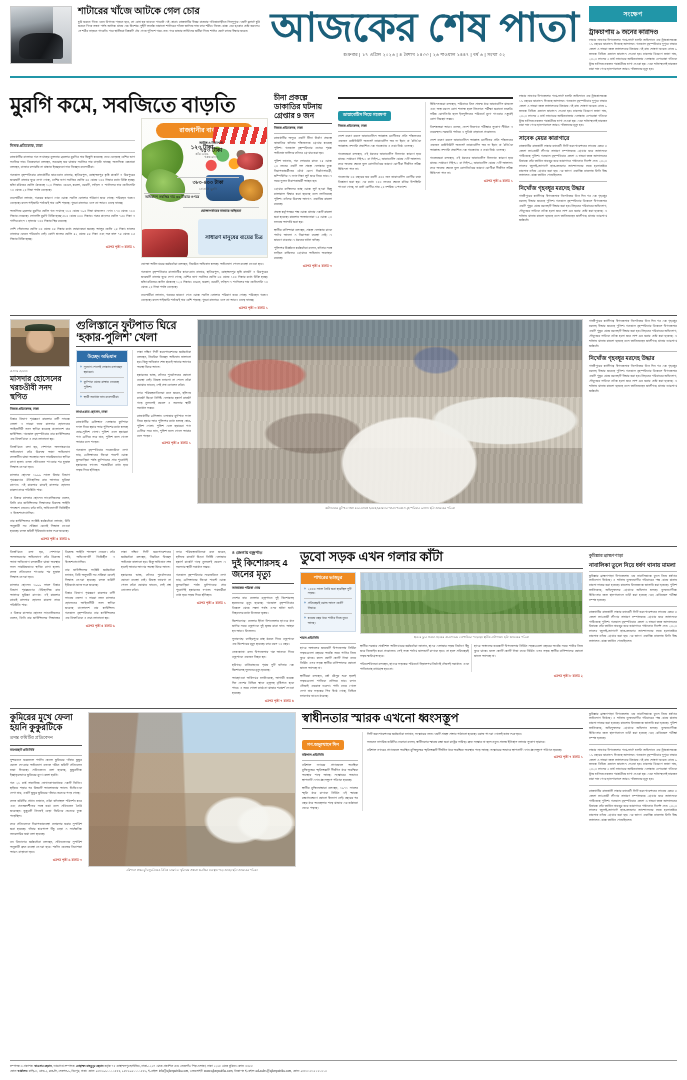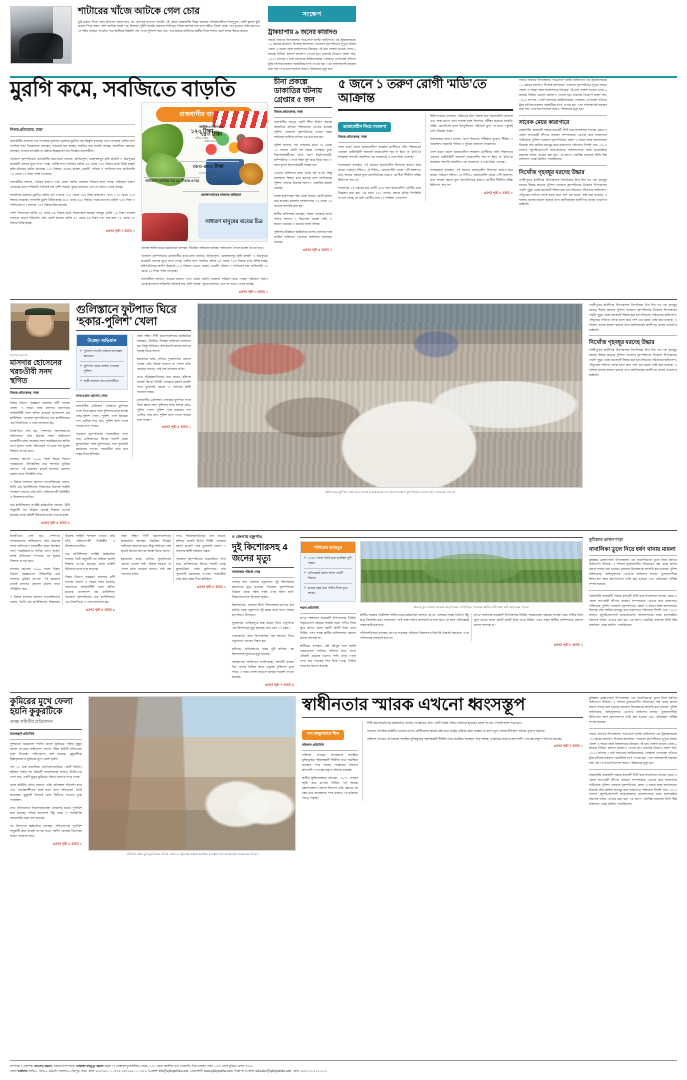--- a/index.html
+++ b/index.html
@@ -66,21 +66,21 @@
   .sb-banner {
     background: #2196a8; color: #fff; text-align: center;
     font-size: 6px; font-weight: bold; padding: 2.5px 0; letter-spacing: .4px;
   }
   .sb-head { font-size: 6.2px; font-weight: bold; line-height: 1.22; color:#111; margin: 3px 0 2px; }
   .sb-head.sm { font-size: 5.6px; }
   .sb-body { font-size: 3.05px; line-height: 1.6; text-align: justify; color: #3d3d3d; }
   .sb-sep { height:1px; background:#bbb; margin:3px 0; }
 
   
-  .main { display: flex; gap: 6px; margin-top: 0; }
+  .main { display: flex; gap: 6px; margin-top: 16px; }
   .col { }
 
   .lead-head {
     font-size: 21px; font-weight: bold; color: #111; line-height: 1.06;
     letter-spacing: -.3px; white-space: nowrap;
   }
   .sub-head2 { font-size: 7.4px; font-weight: bold; line-height: 1.18; color:#111; }
   .sub-head3 { font-size: 12.5px; font-weight: bold; line-height: 1.1; color:#111; letter-spacing:-.2px;}
 
   
@@ -250,20 +250,24 @@
   <div class="topbar">
 
     <div class="top-left">
       <div class="thumb"></div>
       <div class="top-left-txt">
         <div class="top-head">শাটারের খাঁজে আটকে গেল চোর</div>
         <div class="top-left-body">চুরি করতে গিয়ে এমন বিপাকে পড়তে হবে, তা বোধ হয় ভাবতে পারেনি এই চোরা। রাজধানীর উত্তর বাড্ডার গতিয়াবাড়ীতে দিনদুপুরে একটি ফ্ল্যাটে চুরি করতে গিয়ে সন্ধ্যা পর্যন্ত আটকে থাকে এক কিশোর। দুইটি অর্ধেক নামানো শাটারের খাঁজে আটকে যায় তার শরীর। নিজে থেকে বের হওয়ার চেষ্টা করলেও সে শরীর নাড়তে পারেনি। পরে স্থানীয়রা বিষয়টি টের পেয়ে পুলিশে খবর দেন। পরে ফায়ার সার্ভিসের কর্মীরা গিয়ে শাটার কেটে তাকে উদ্ধার করেন।</div>
       </div>
     </div>
 
+    <div class="masthead">
+      <div class="masthead-title">আজকের শেষ পাতা</div>
+      <div class="dateline">শুক্রবার | ১৭ এপ্রিল ২০২৬ | ৪ বৈশাখ ১৪৩৩ | ২৬ শাওয়াল ১৪৪৭ | বর্ষ ৬ | সংখ্যা ৫২</div>
+    </div>
 
     <div class="sidebar">
       <div class="sb-banner">সংক্ষেপ</div>
       <div style="height:3px"></div>
       <div>
         <div class="sb-head">ট্রাকচাপায় ৯ জনের কারাদণ্ড</div>
         <div class="sb-body">ঢাকার সাভারে উপজেলার পথে-ঘাটে চলতি অভিযানে এক ট্রাকচালককে ১৬ বছরের কারাদণ্ড দিয়েছে আদালত। গতকাল বৃহস্পতিবার দুপুরে ঢাকার জেলা ও দায়রা জজ আদালতের বিচারক এই রায় ঘোষণা করেন। রায়ে ৯ জনকে বিভিন্ন মেয়াদে কারাদণ্ড দেওয়া হয়। মামলার বিবরণে জানা যায়, ২০২৪ সালের ৩ মার্চ সাভারের আমিনবাজার এলাকায় বেপরোয়া গতিতে ট্রাক চালিয়ে নয়জন পথচারীকে চাপা দেওয়া হয়। এতে ঘটনাস্থলেই চারজন মারা যান। পরে হাসপাতালে আরও পাঁচজনের মৃত্যু হয়।</div>
       </div>
     </div>
   </div>
@@ -333,35 +337,34 @@
         </div>
       </div>
 
       <div class="body-text" style="margin-top:4px">ভোক্তা অধিদপ্তরের কর্মকর্তারা বলছেন, নিয়মিত অভিযান চলছে। অভিযোগ পেলে ব্যবস্থা নেওয়া হবে।</div>
       <div class="body-text" style="margin-top:3px">গতকাল বৃহস্পতিবার রাজধানীর কারওয়ান বাজার, হাতিরপুল, মোহাম্মদপুর কৃষি মার্কেট ও মিরপুরের কয়েকটি বাজার ঘুরে দেখা গেছে, বেশির ভাগ সবজির কেজি ৬০ থেকে ১০০ টাকার মধ্যে বিক্রি হচ্ছে। কাঁচা মরিচের কেজি ঠেকেছে ১২০ টাকায়। বেগুন, করলা, বরবটি, ঢ্যাঁড়স ও পটোলের দাম কেজিপ্রতি ১০ থেকে ২০ টাকা পর্যন্ত বেড়েছে।</div>
       <div class="body-text" style="margin-top:3px">ব্যবসায়ীরা জানান, গরমের কারণে খেত থেকে সবজি তোলার পরিমাণ কমে গেছে। পরিবহন খরচও বেড়েছে। ফলে পাইকারি পর্যায়েই দাম বেশি পড়ছে। খুচরা বাজারে এসে তা আরও বেড়ে যাচ্ছে।</div>
       <div class="jump" style="margin-top:3px">এরপর পৃষ্ঠা ৩ কলাম ১</div>
     </div>
 
     <div class="col" style="width:58px">
-      <div class="sub-head2">চীনা প্রকল্পে ডাকাতির ঘটনায় গ্রেপ্তার ৫ জন</div>
+      <div class="sub-head2">চীনা প্রকল্পে ডাকাতির ঘটনায় গ্রেপ্তার 9 জন</div>
       <div class="rule-dark" style="margin:3px 0 2px"></div>
       <div class="byline" style="font-size:3.2px">নিজস্ব প্রতিবেদক, ঢাকা</div>
       <div class="rule" style="margin-bottom:2px"></div>
       <div class="body-text">রাজধানীর অদূরে একটি চীনা নির্মাণ প্রকল্পে ডাকাতির ঘটনায় পাঁচজনকে গ্রেপ্তার করেছে পুলিশ। গতকাল বৃহস্পতিবার ভোরে পৃথক অভিযান চালিয়ে তাঁদের গ্রেপ্তার করা হয়।</div>
       <div class="body-text" style="margin-top:3px">পুলিশ জানায়, গত সোমবার রাতে ১৫ থেকে ২০ জনের একটি দল প্রকল্প এলাকায় ঢুকে নিরাপত্তাকর্মীদের বেঁধে রেখে নির্মাণসামগ্রী, কম্পিউটার ও নগদ টাকা লুট করে নিয়ে যায়। এ সময় দুজন নিরাপত্তাকর্মী আহত হন।</div>
       <div class="body-text" style="margin-top:3px">গ্রেপ্তার ব্যক্তিদের কাছ থেকে লুট হওয়া কিছু মালামাল উদ্ধার করা হয়েছে বলে জানিয়েছে পুলিশ। তাঁদের বিরুদ্ধে আগেও একাধিক মামলা রয়েছে।</div>
       <div class="body-text" style="margin-top:3px">প্রকল্প কর্তৃপক্ষের পক্ষ থেকে থানায় একটি মামলা করা হয়েছে। মামলায় অজ্ঞাতনামা ১৫ থেকে ২০ জনকে আসামি করা হয়।</div>
       <div class="body-text" style="margin-top:3px">স্থানীয় বাসিন্দারা বলছেন, প্রকল্প এলাকায় রাতে পর্যাপ্ত আলো ও নিরাপত্তা ব্যবস্থা নেই। এ কারণে বারবার এ ধরনের ঘটনা ঘটছে।</div>
       <div class="body-text" style="margin-top:3px">পুলিশের ঊর্ধ্বতন কর্মকর্তারা বলেন, ঘটনার সঙ্গে জড়িত বাকিদের গ্রেপ্তারে অভিযান অব্যাহত রয়েছে।</div>
       <div class="jump" style="margin-top:3px">এরপর পৃষ্ঠা ৪ কলাম ৩</div>
     </div>
 
     <div class="col" style="width:175px">
-      <div class="sub-head3">৫ জনে ১ তরুণ রোগী ‘মডি’তে আক্রান্ত</div>
       <div class="rule-thick" style="margin:3px 0 3px"></div>
       <div style="display:flex; gap:4px">
         <div style="flex:1">
           <div class="tag-teal">ডায়াবেটিস নিয়ে গবেষণা</div>
           <div class="byline" style="font-size:3.2px;margin-top:3px">নিজস্ব প্রতিবেদক, ঢাকা</div>
           <div class="rule" style="margin-bottom:2px"></div>
           <div class="body-text">দেশে তরুণ বয়সে ডায়াবেটিসে আক্রান্ত রোগীদের প্রতি পাঁচজনের একজন মেচিউরিটি অনসেট ডায়াবেটিস অব দ্য ইয়াং বা ‘মডি’তে আক্রান্ত। সম্প্রতি প্রকাশিত এক গবেষণায় এ তথ্য উঠে এসেছে।</div>
           <div class="body-text" style="margin-top:3px">গবেষকেরা বলছেন, এই ধরনের ডায়াবেটিস জিনগত কারণে হয়ে থাকে। সাধারণ টাইপ-১ বা টাইপ-২ ডায়াবেটিস থেকে এটি আলাদা। তবে অনেক ক্ষেত্রে ভুল রোগনির্ণয়ের কারণে রোগীরা দীর্ঘদিন সঠিক চিকিৎসা পান না।</div>
           <div class="body-text" style="margin-top:3px">গবেষণায় ৩০ বছরের কম বয়সী ৫০০ জন ডায়াবেটিস রোগীর তথ্য বিশ্লেষণ করা হয়। এর মধ্যে ১০৩ জনের ক্ষেত্রে মডির উপস্থিতি পাওয়া গেছে, যা মোট রোগীর প্রায় ২০ দশমিক ৬ শতাংশ।</div>
         </div>
@@ -493,20 +496,21 @@
       <div class="body-text">দেশের চার জেলায় বজ্রপাতে দুই কিশোরসহ ছয়জনের মৃত্যু হয়েছে। গতকাল বৃহস্পতিবার বিকেল থেকে সন্ধ্যা পর্যন্ত এসব ঘটনা ঘটে। নিহতদের মধ্যে তিনজন কৃষক।</div>
       <div class="body-text" style="margin-top:3px">কিশোরগঞ্জ: জেলার ইটনা উপজেলায় হাওরে ধান কাটার সময় বজ্রপাতে দুই কৃষক মারা যান। আহত হন আরও তিনজন।</div>
       <div class="body-text" style="margin-top:3px">সুনামগঞ্জ: তাহিরপুরে মাছ ধরতে গিয়ে বজ্রপাতে এক কিশোরের মৃত্যু হয়েছে। তার বয়স ১৪ বছর।</div>
       <div class="body-text" style="margin-top:3px">নেত্রকোনা: মদন উপজেলায় গরু আনতে গিয়ে বজ্রপাতে একজন নিহত হন।</div>
       <div class="body-text" style="margin-top:3px">হবিগঞ্জ: বানিয়াচংয়ে পৃথক দুটি ঘটনায় এক কিশোরসহ দুজনের মৃত্যু হয়েছে।</div>
       <div class="body-text" style="margin-top:3px">আবহাওয়া অধিদপ্তর জানিয়েছে, আগামী কয়েক দিন দেশের বিভিন্ন স্থানে বজ্রসহ বৃষ্টিপাত হতে পারে। এ সময় খোলা মাঠে না থাকার পরামর্শ দেওয়া হয়েছে।</div>
       <div class="jump" style="margin-top:3px">এরপর পৃষ্ঠা ৭ কলাম ৪</div>
     </div>
 
     <div style="flex:1">
+      <div class="sub-head3" style="font-size:13px">ডুবো সড়ক এখন গলার কাঁটা</div>
       <div class="rule-dark" style="margin:3px 0 3px"></div>
       <div style="display:flex; gap:4px">
         <div style="width:56px">
           <div class="box-blue">
             <div class="box-blue-hd" style="background:#ef8b22">পাথরের ভাঙচুর</div>
             <div class="bullet">
               <span class="bd">»</span>
               <span>২০০০ সালে তৈরি করা হয়েছিল দুটি সড়ক।</span>
             </div>
             <div class="hrule-thin" style="margin-bottom:2.5px"></div>
@@ -565,21 +569,21 @@
       <div class="body-text" style="margin-top:3px">বন বিভাগের কর্মকর্তারা বলছেন, প্রতিবেদনের সুপারিশ অনুযায়ী দ্রুত ব্যবস্থা নেওয়া হবে। পর্যটন কেন্দ্রের নিরাপত্তা আরও বাড়ানো হবে।</div>
       <div class="jump" style="margin-top:3px">এরপর পৃষ্ঠা ৬ কলাম ৩</div>
     </div>
 
     <div style="width:208px">
       <div class="photo ph-mon" style="height:155px"></div>
       <div class="ph-caption">বরিশালে প্রথম মুক্তিযুদ্ধবিষয়ক বিভিন্ন ভাস্কর্য ও স্মৃতিস্তম্ভ এখনো অরক্ষিত অবস্থায় পড়ে আছে। ছবি: আজকের পত্রিকা</div>
     </div>
 
     <div style="flex:1">
-      <div class="sub-head3" style="font-size:17px">স্বাধীনতার স্মারক এখনো ধ্বংসস্তূপ</div>
+      <div class="sub-head3" style="font-size:12px">স্বাধীনতার স্মারক এখনো ধ্বংসস্তূপ</div>
       <div class="rule-dark" style="margin:3px 0 3px"></div>
       <div style="display:flex; gap:4px">
         <div style="width:56px">
           <div class="tag-orange">গণ-অভ্যুত্থানে দিন</div>
           <div class="byline" style="font-size:3.2px;margin-top:3px">বরিশাল প্রতিনিধি</div>
           <div class="rule" style="margin-bottom:2px"></div>
           <div class="body-text">বরিশাল নগরের প্রাণকেন্দ্রে অবস্থিত মুক্তিযুদ্ধের স্মৃতিস্তম্ভটি দীর্ঘদিন ধরে অরক্ষিত অবস্থায় পড়ে আছে। সংস্কারের অভাবে স্থাপনাটি এখন ধ্বংসস্তূপে পরিণত হয়েছে।</div>
           <div class="body-text" style="margin-top:3px">স্থানীয় মুক্তিযোদ্ধারা বলছেন, ১৯৭১ সালের স্মৃতি ধরে রাখতে নির্মিত এই স্মারক রক্ষণাবেক্ষণে কোনো উদ্যোগ নেই। বছরের পর বছর ধরে অবহেলায় পড়ে থাকায় এর কাঠামো ভেঙে পড়ছে।</div>
         </div>
         <div style="flex:1; border-left:.5px solid #dcdcdc; padding-left:4px">

